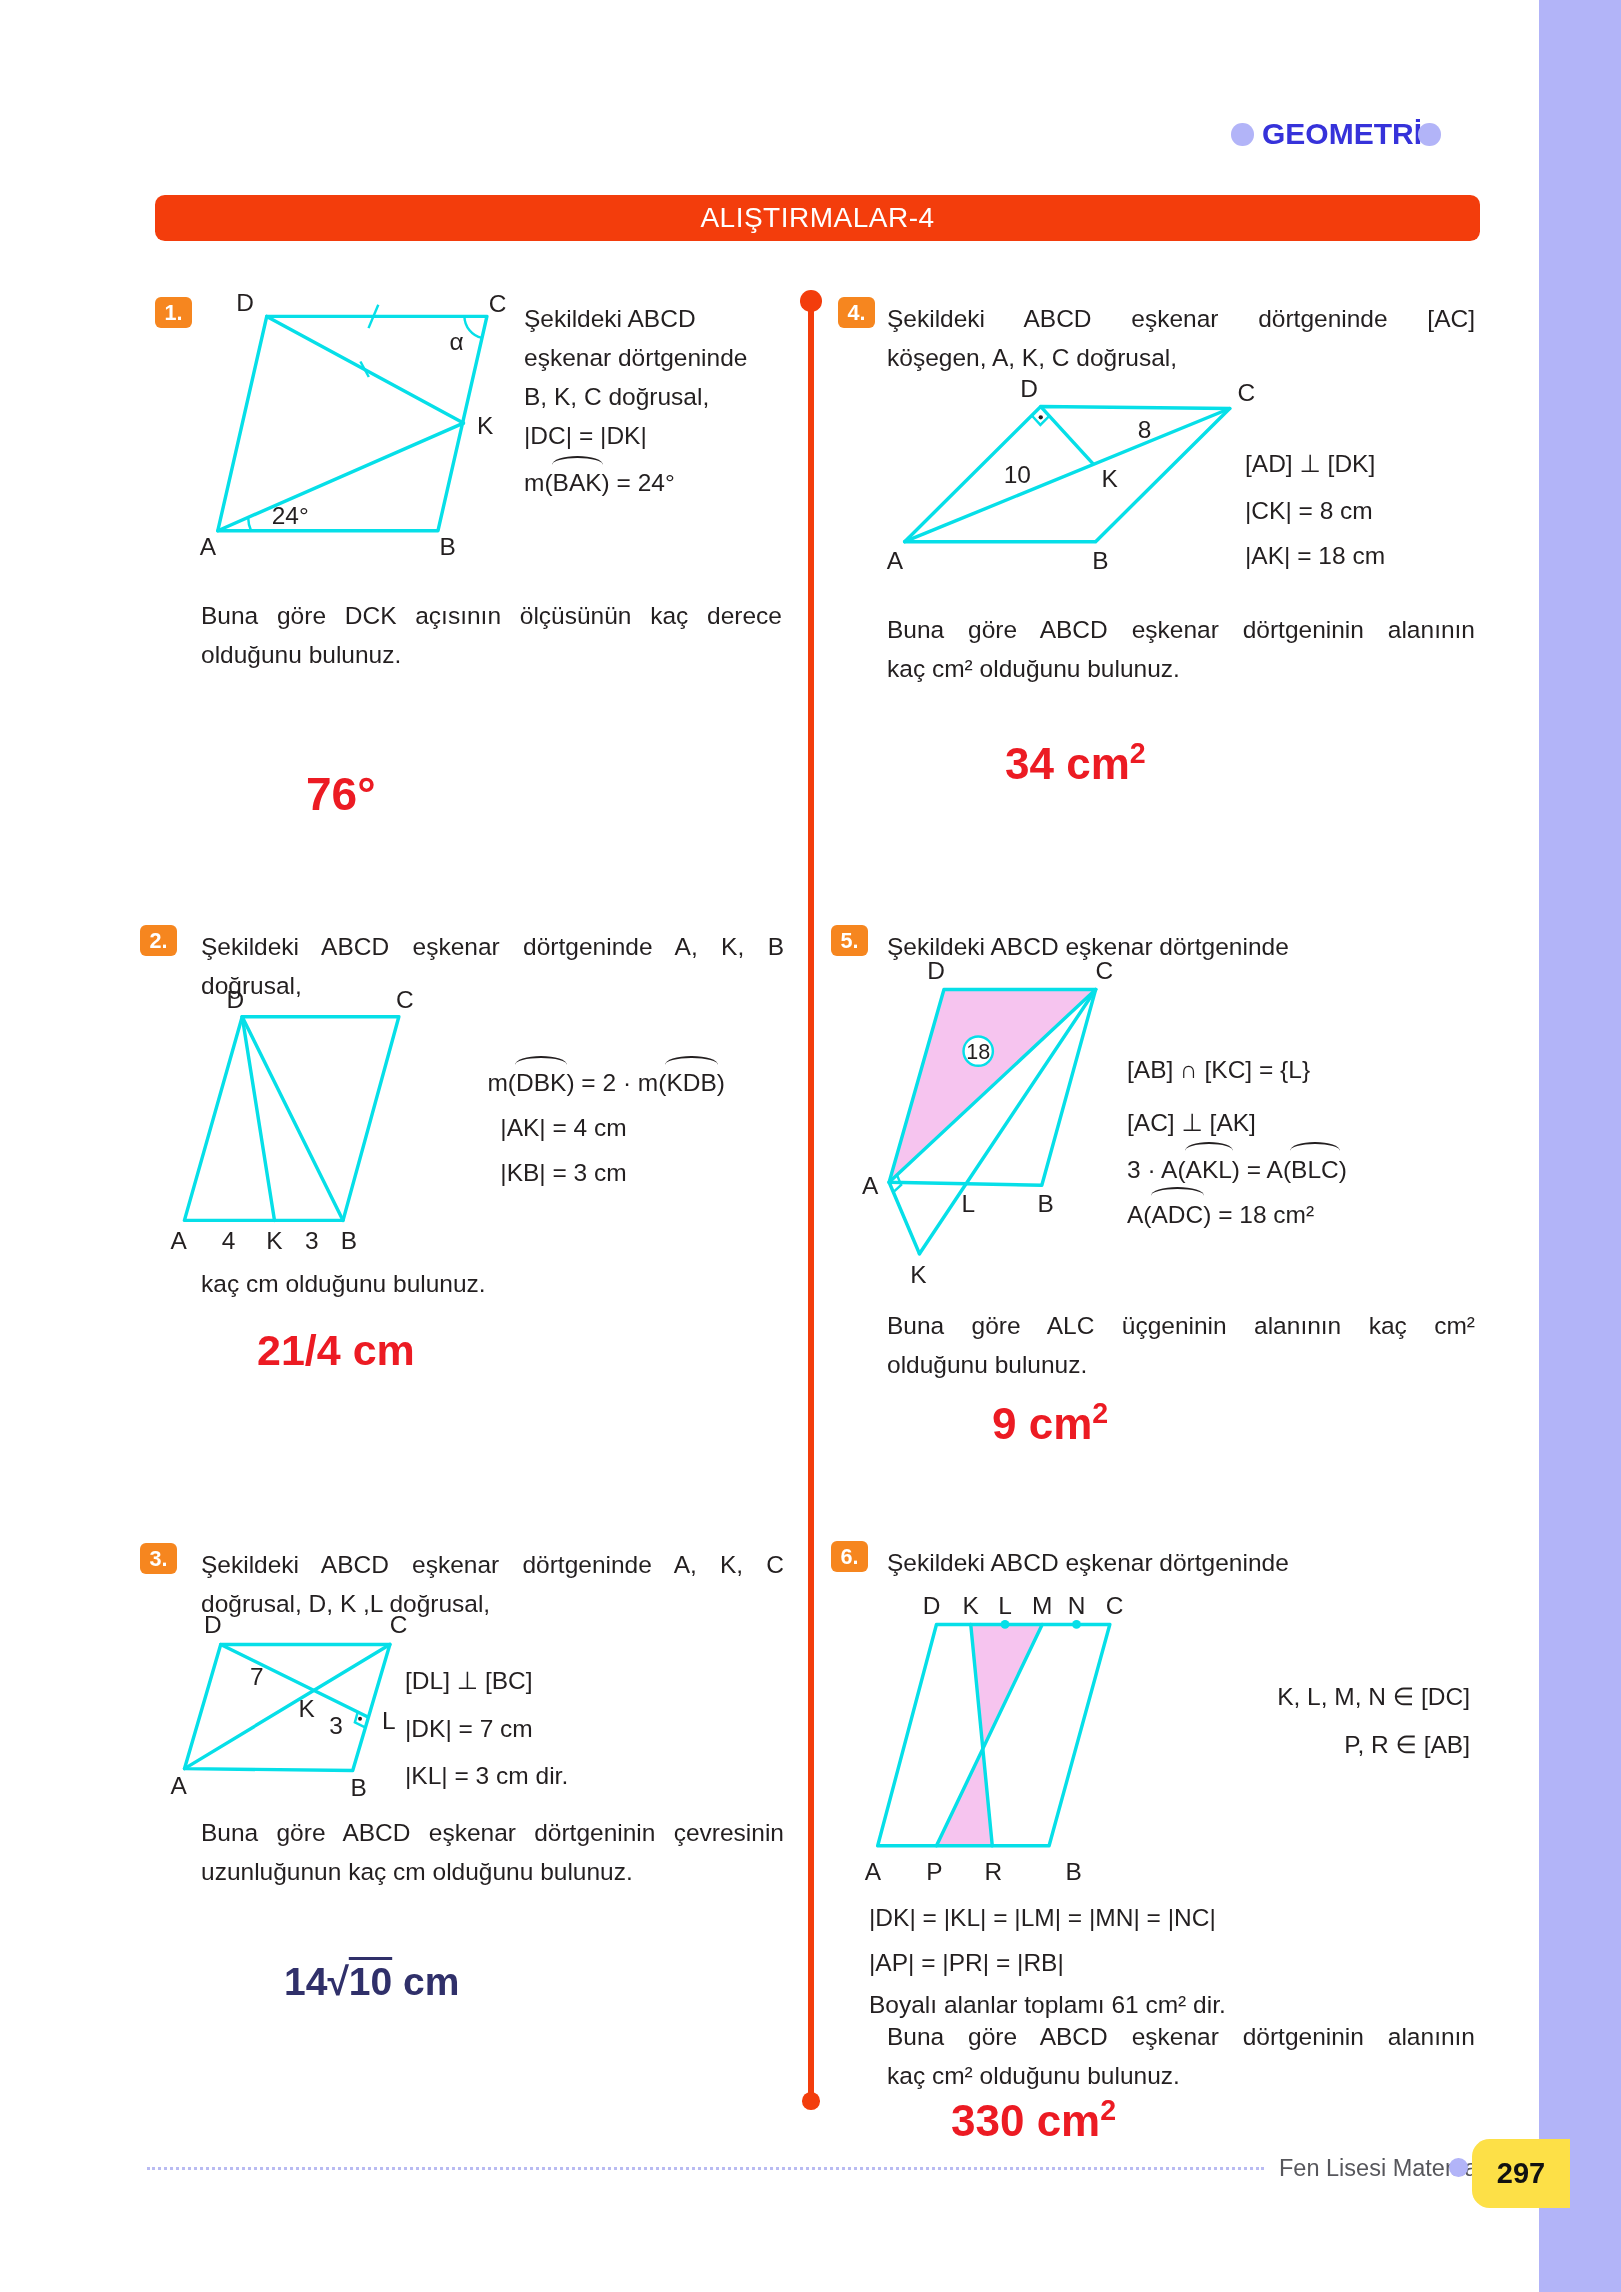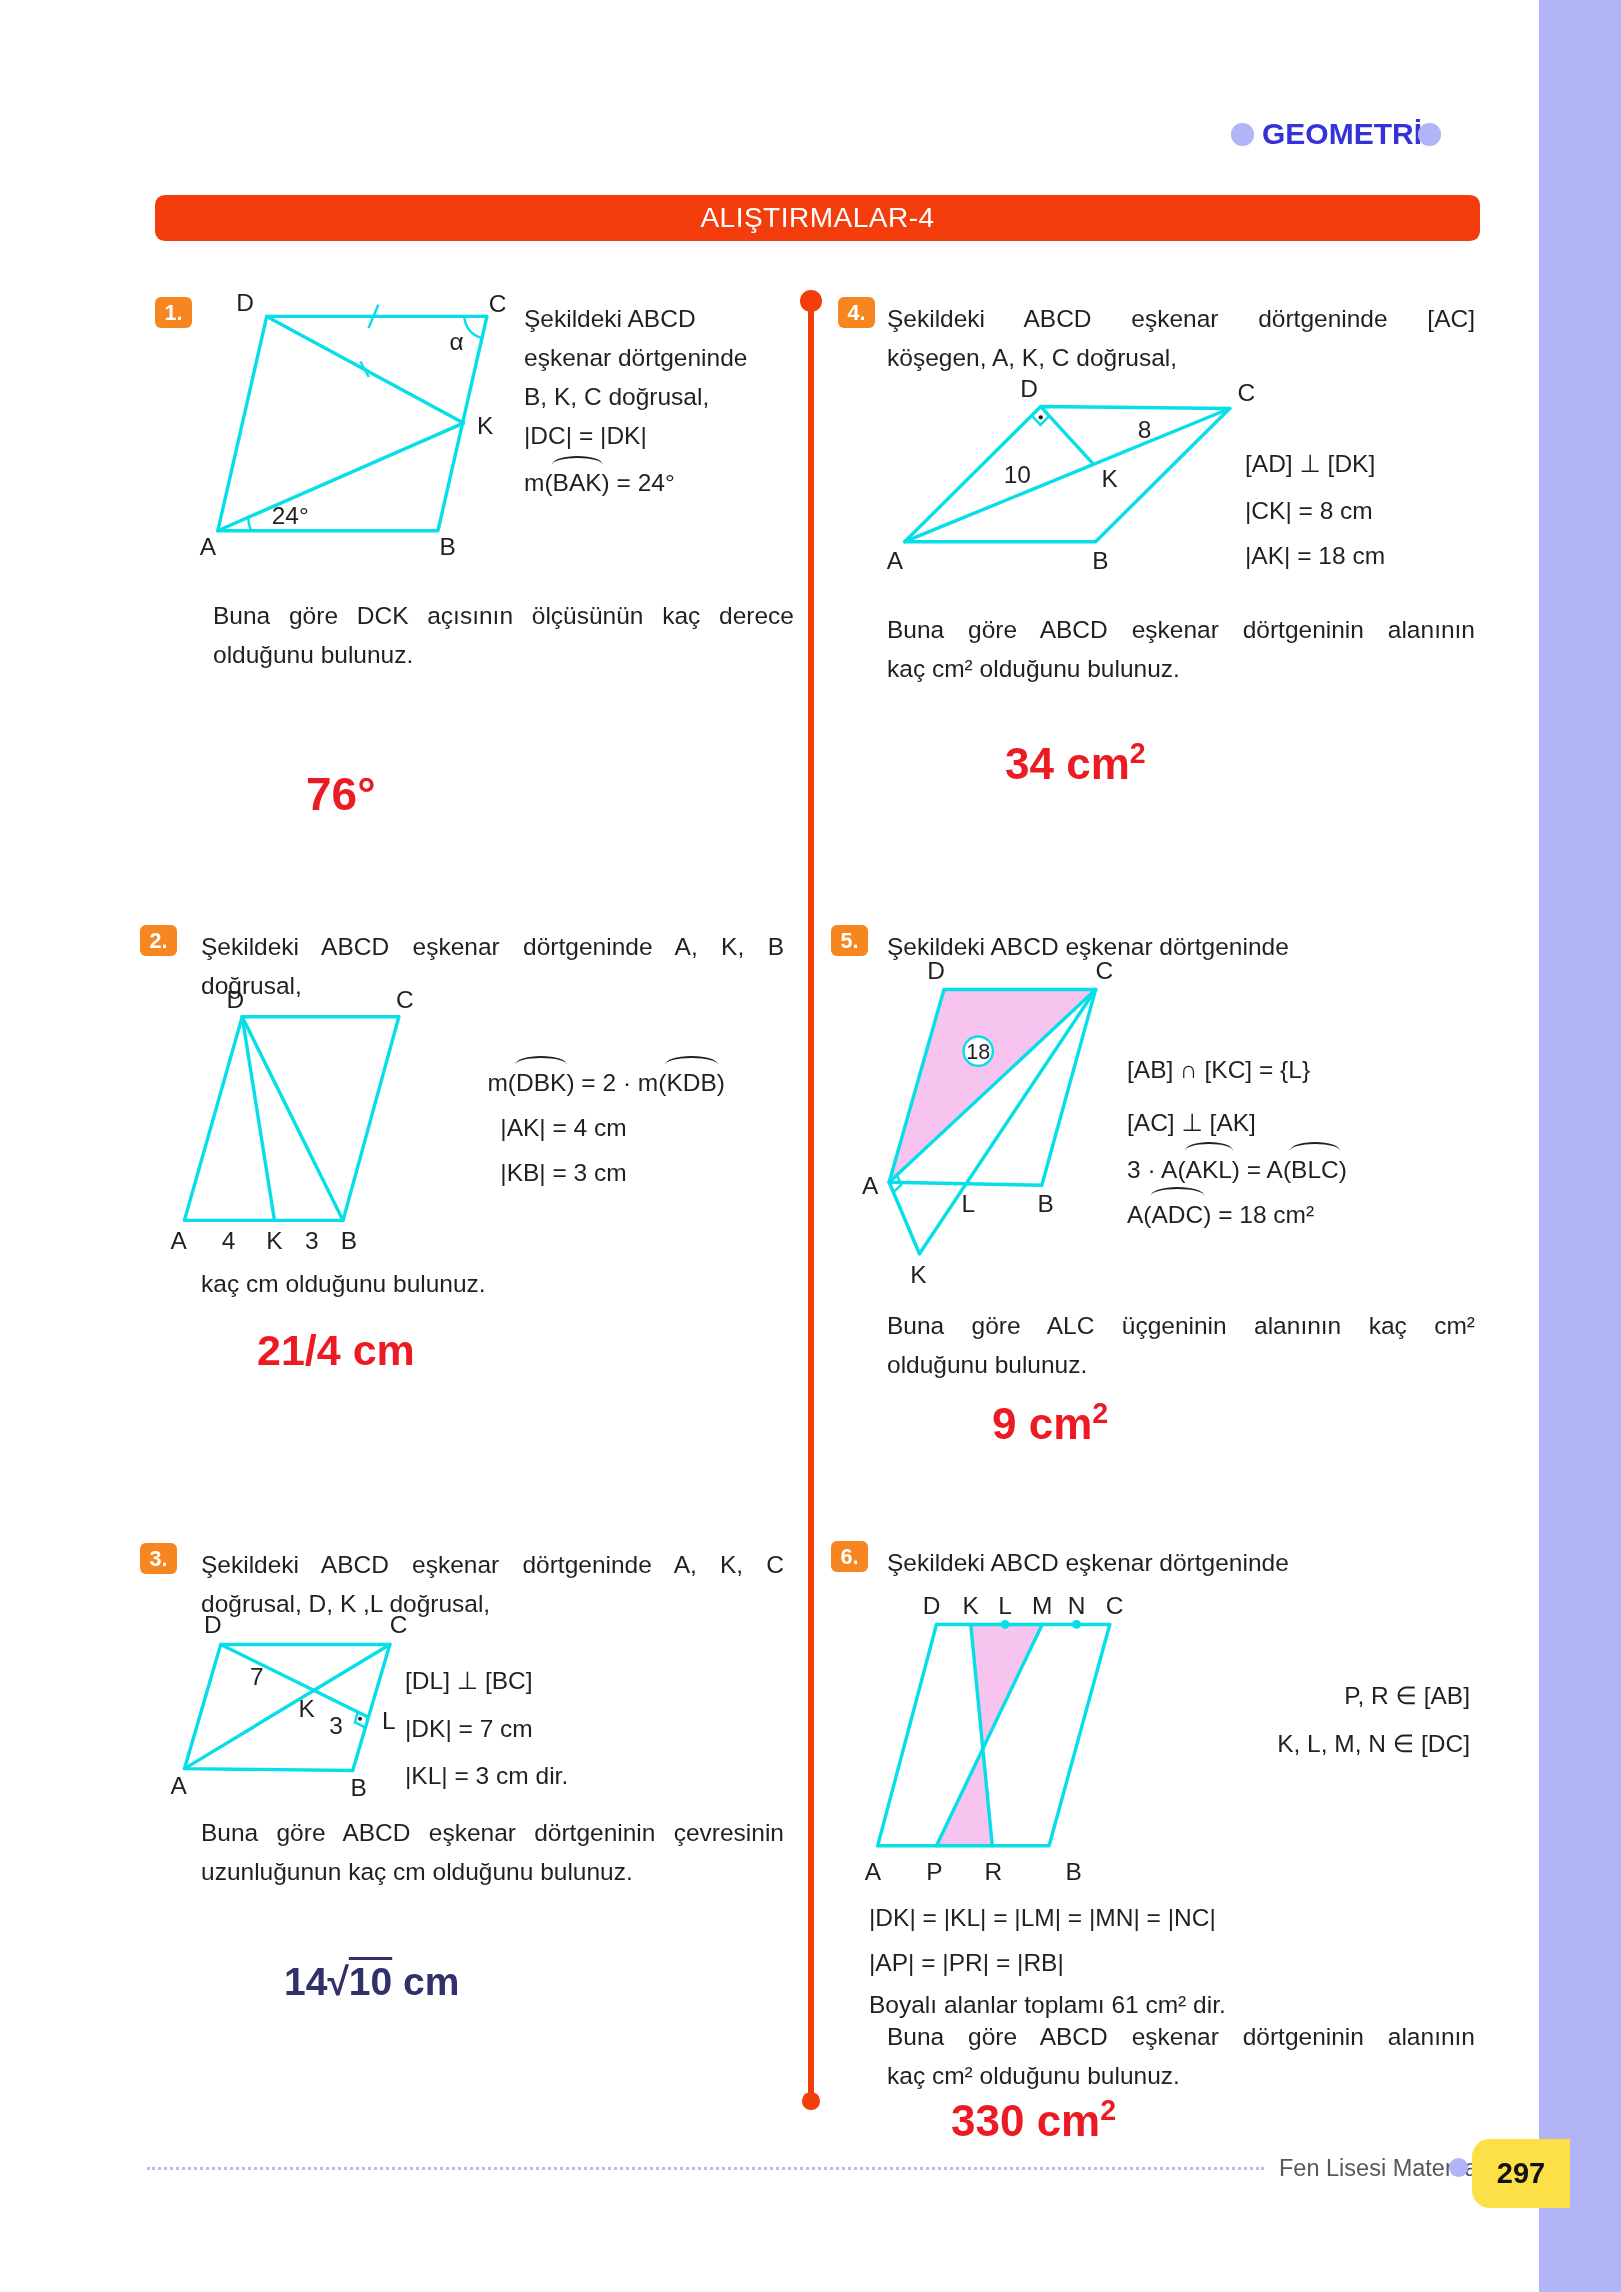--- a/index.html
+++ b/index.html
@@ -79,21 +79,21 @@
   <div class="abs txt" style="left:524px;top:299px;width:265px;">
     <div class="line">Şekildeki ABCD</div>
     <div class="line">eşkenar dörtgeninde</div>
     <div class="line">B, K, C doğrusal,</div>
     <div class="line">|DC| = |DK|</div>
     <div class="formula" style="margin-top:5.9px;">
       <span>m(</span><span class="hat">BAK</span><span>) = 24°</span>
     </div>
   </div>
 
-  <div class="abs txt" style="left:201px;top:596px;width:581px;margin-left:12px;">
+  <div class="abs txt" style="left:201px;top:596px;width:581px;">
     <div class="jline">Buna göre DCK açısının ölçüsünün kaç derece</div>
     <div class="line">olduğunu bulunuz.</div>
   </div>
 
   <div class="abs ans" style="left:306px;top:767px;font-size:46px;">
     <span>76°</span><sup></sup>
   </div>
 
   <div class="abs badge" style="left:838px;top:297px;">4.</div>
 
@@ -269,22 +269,22 @@
     <text x="183" y="18" text-anchor="middle">M</text>
     <text x="218" y="18" text-anchor="middle">N</text>
     <text x="257" y="18" text-anchor="middle">C</text>
     <text x="10" y="290" text-anchor="middle">A</text>
     <text x="73" y="290" text-anchor="middle">P</text>
     <text x="133" y="290" text-anchor="middle">R</text>
     <text x="215" y="290" text-anchor="middle">B</text>
   </svg>
 
   <div class="abs" style="left:1137px;top:1672px;width:333px;text-align:right;">
+    <div class="formula" style="height:49px;line-height:49px;">K, L, M, N ∈ [DC]</div>
     <div class="formula" style="height:47px;line-height:47px;">P, R ∈ [AB]</div>
-    <div class="formula" style="height:49px;line-height:49px;">K, L, M, N ∈ [DC]</div>
   </div>
 
   <div class="abs" style="left:869px;top:1895px;">
     <div class="formula" style="height:46px;line-height:46px;">|DK| = |KL| = |LM| = |MN| = |NC|</div>
     <div class="formula" style="height:43px;line-height:43px;">|AP| = |PR| = |RB|</div>
     <div class="formula" style="height:41px;line-height:41px;">Boyalı alanlar toplamı 61 cm² dir.</div>
   </div>
 
   <div class="abs txt" style="left:887px;top:2017px;width:588px;">
     <div class="jline">Buna göre ABCD eşkenar dörtgeninin alanının</div>

